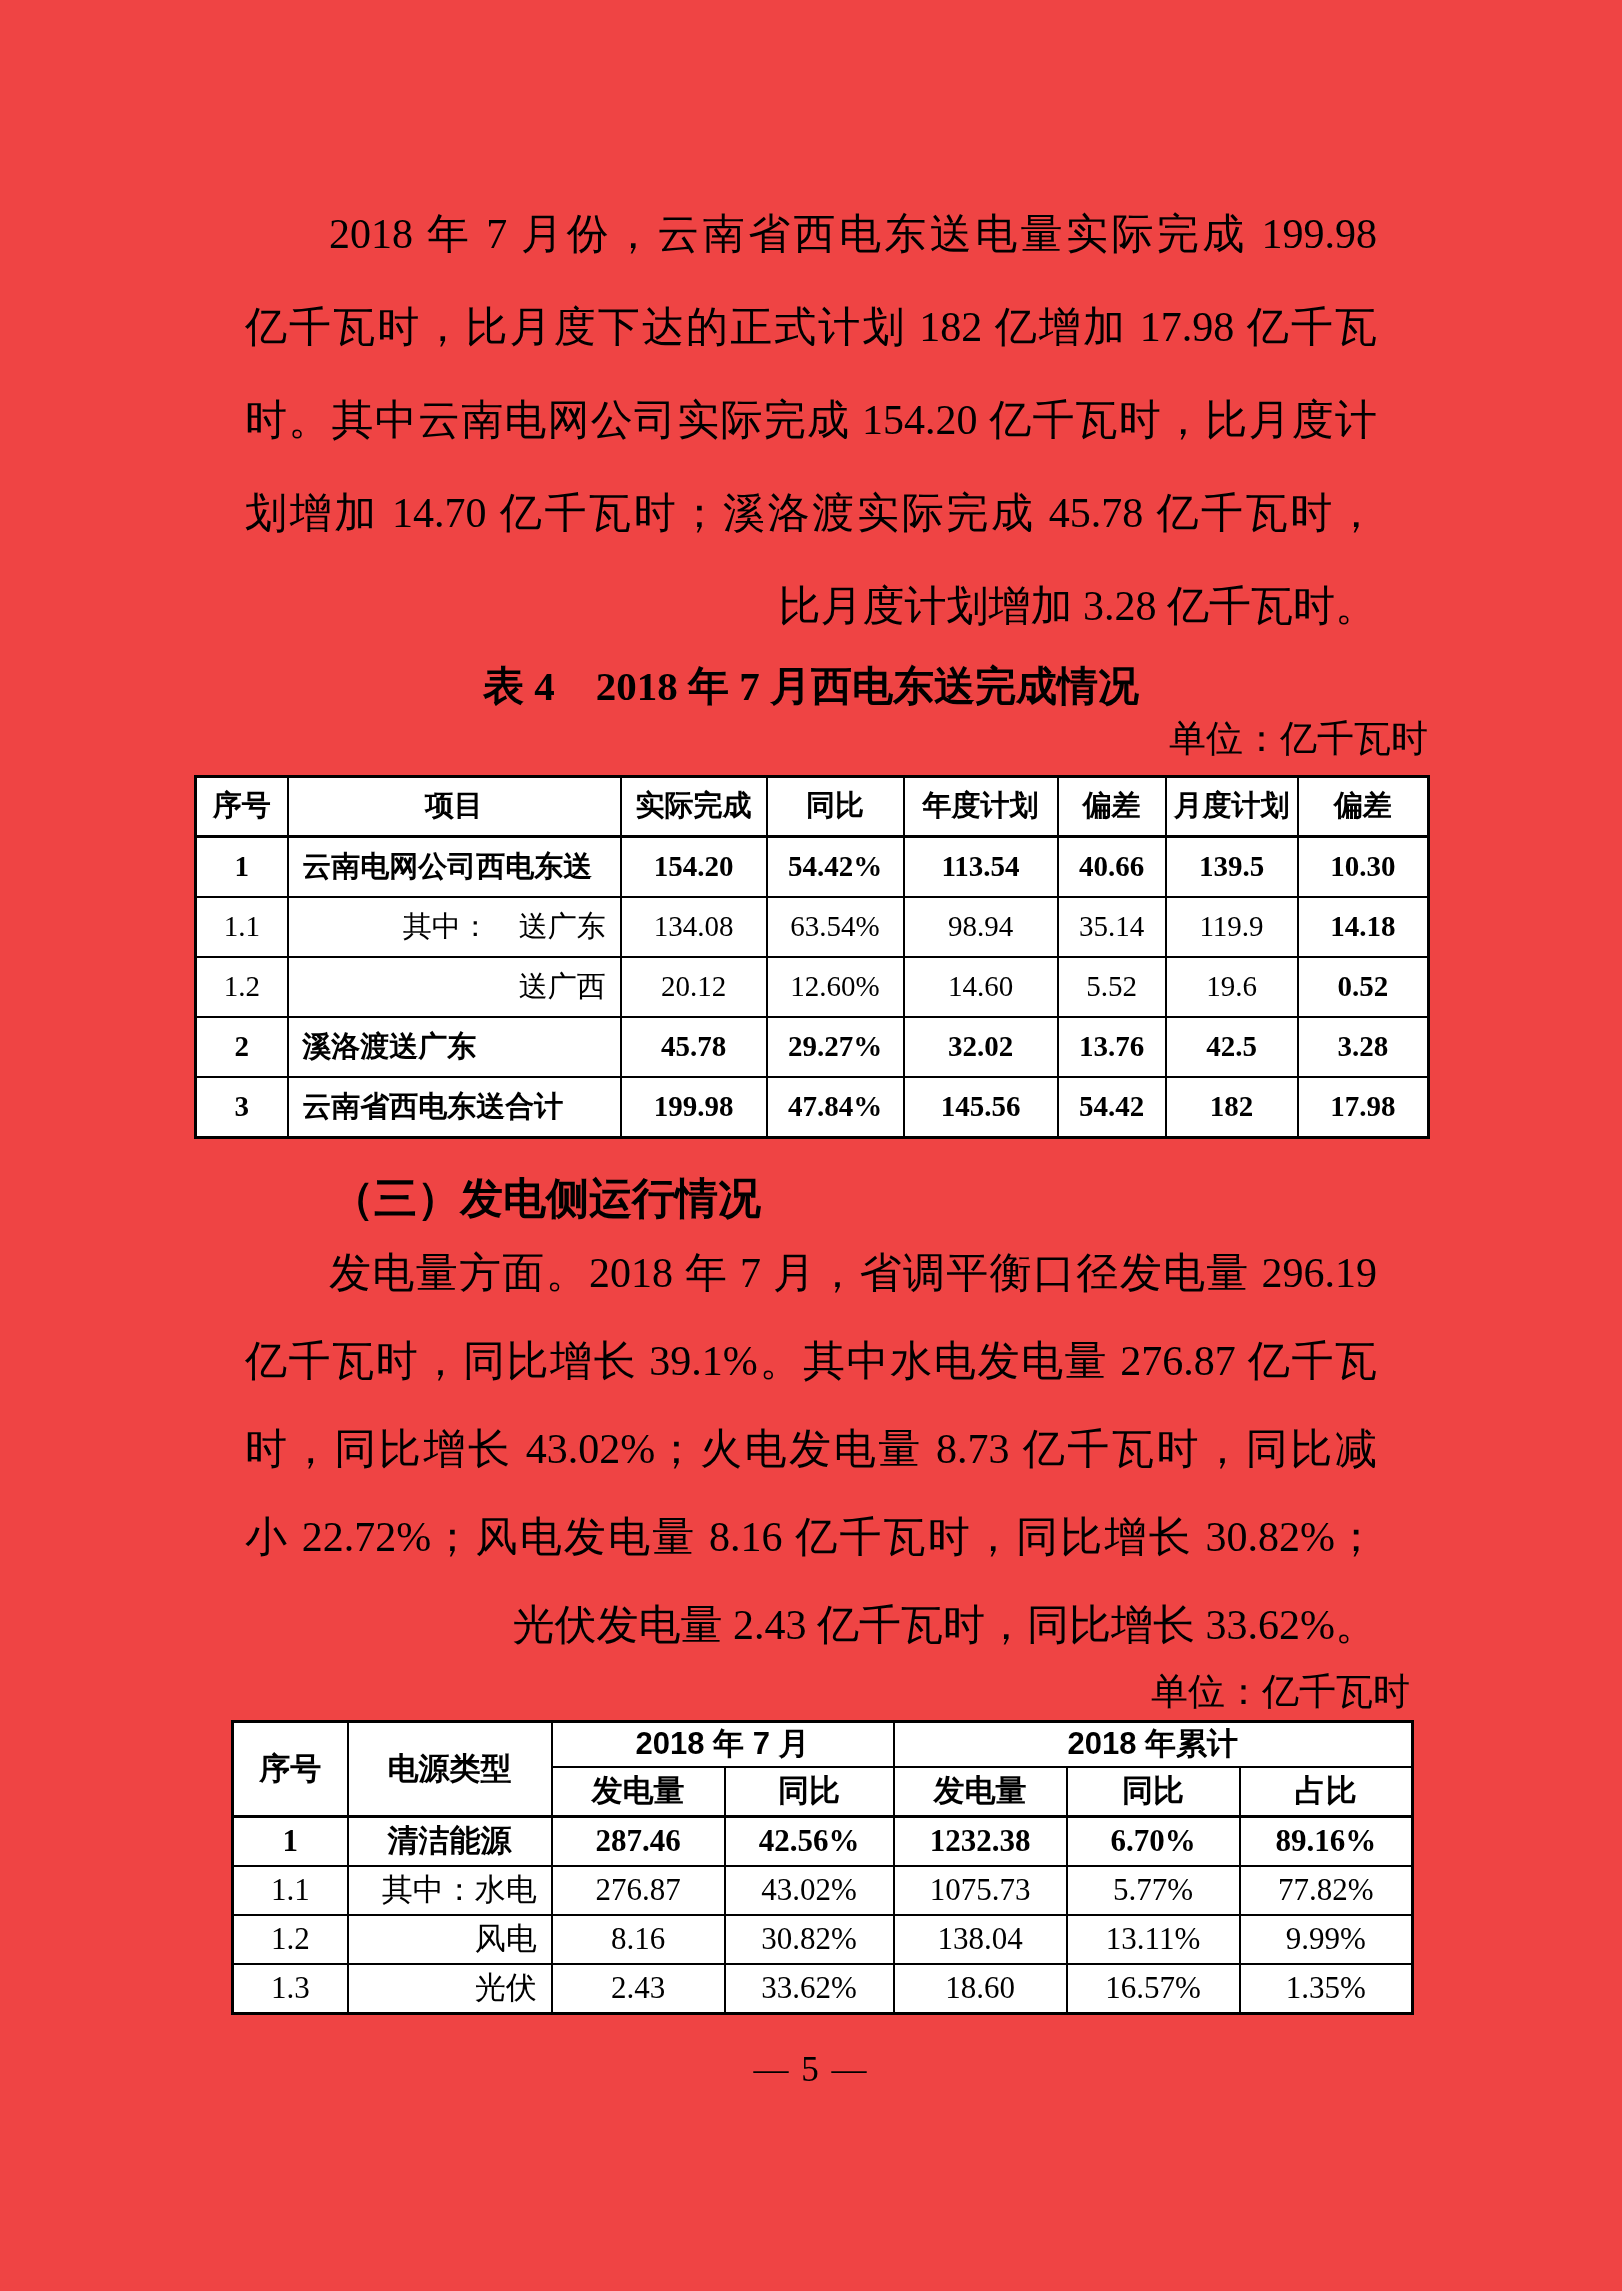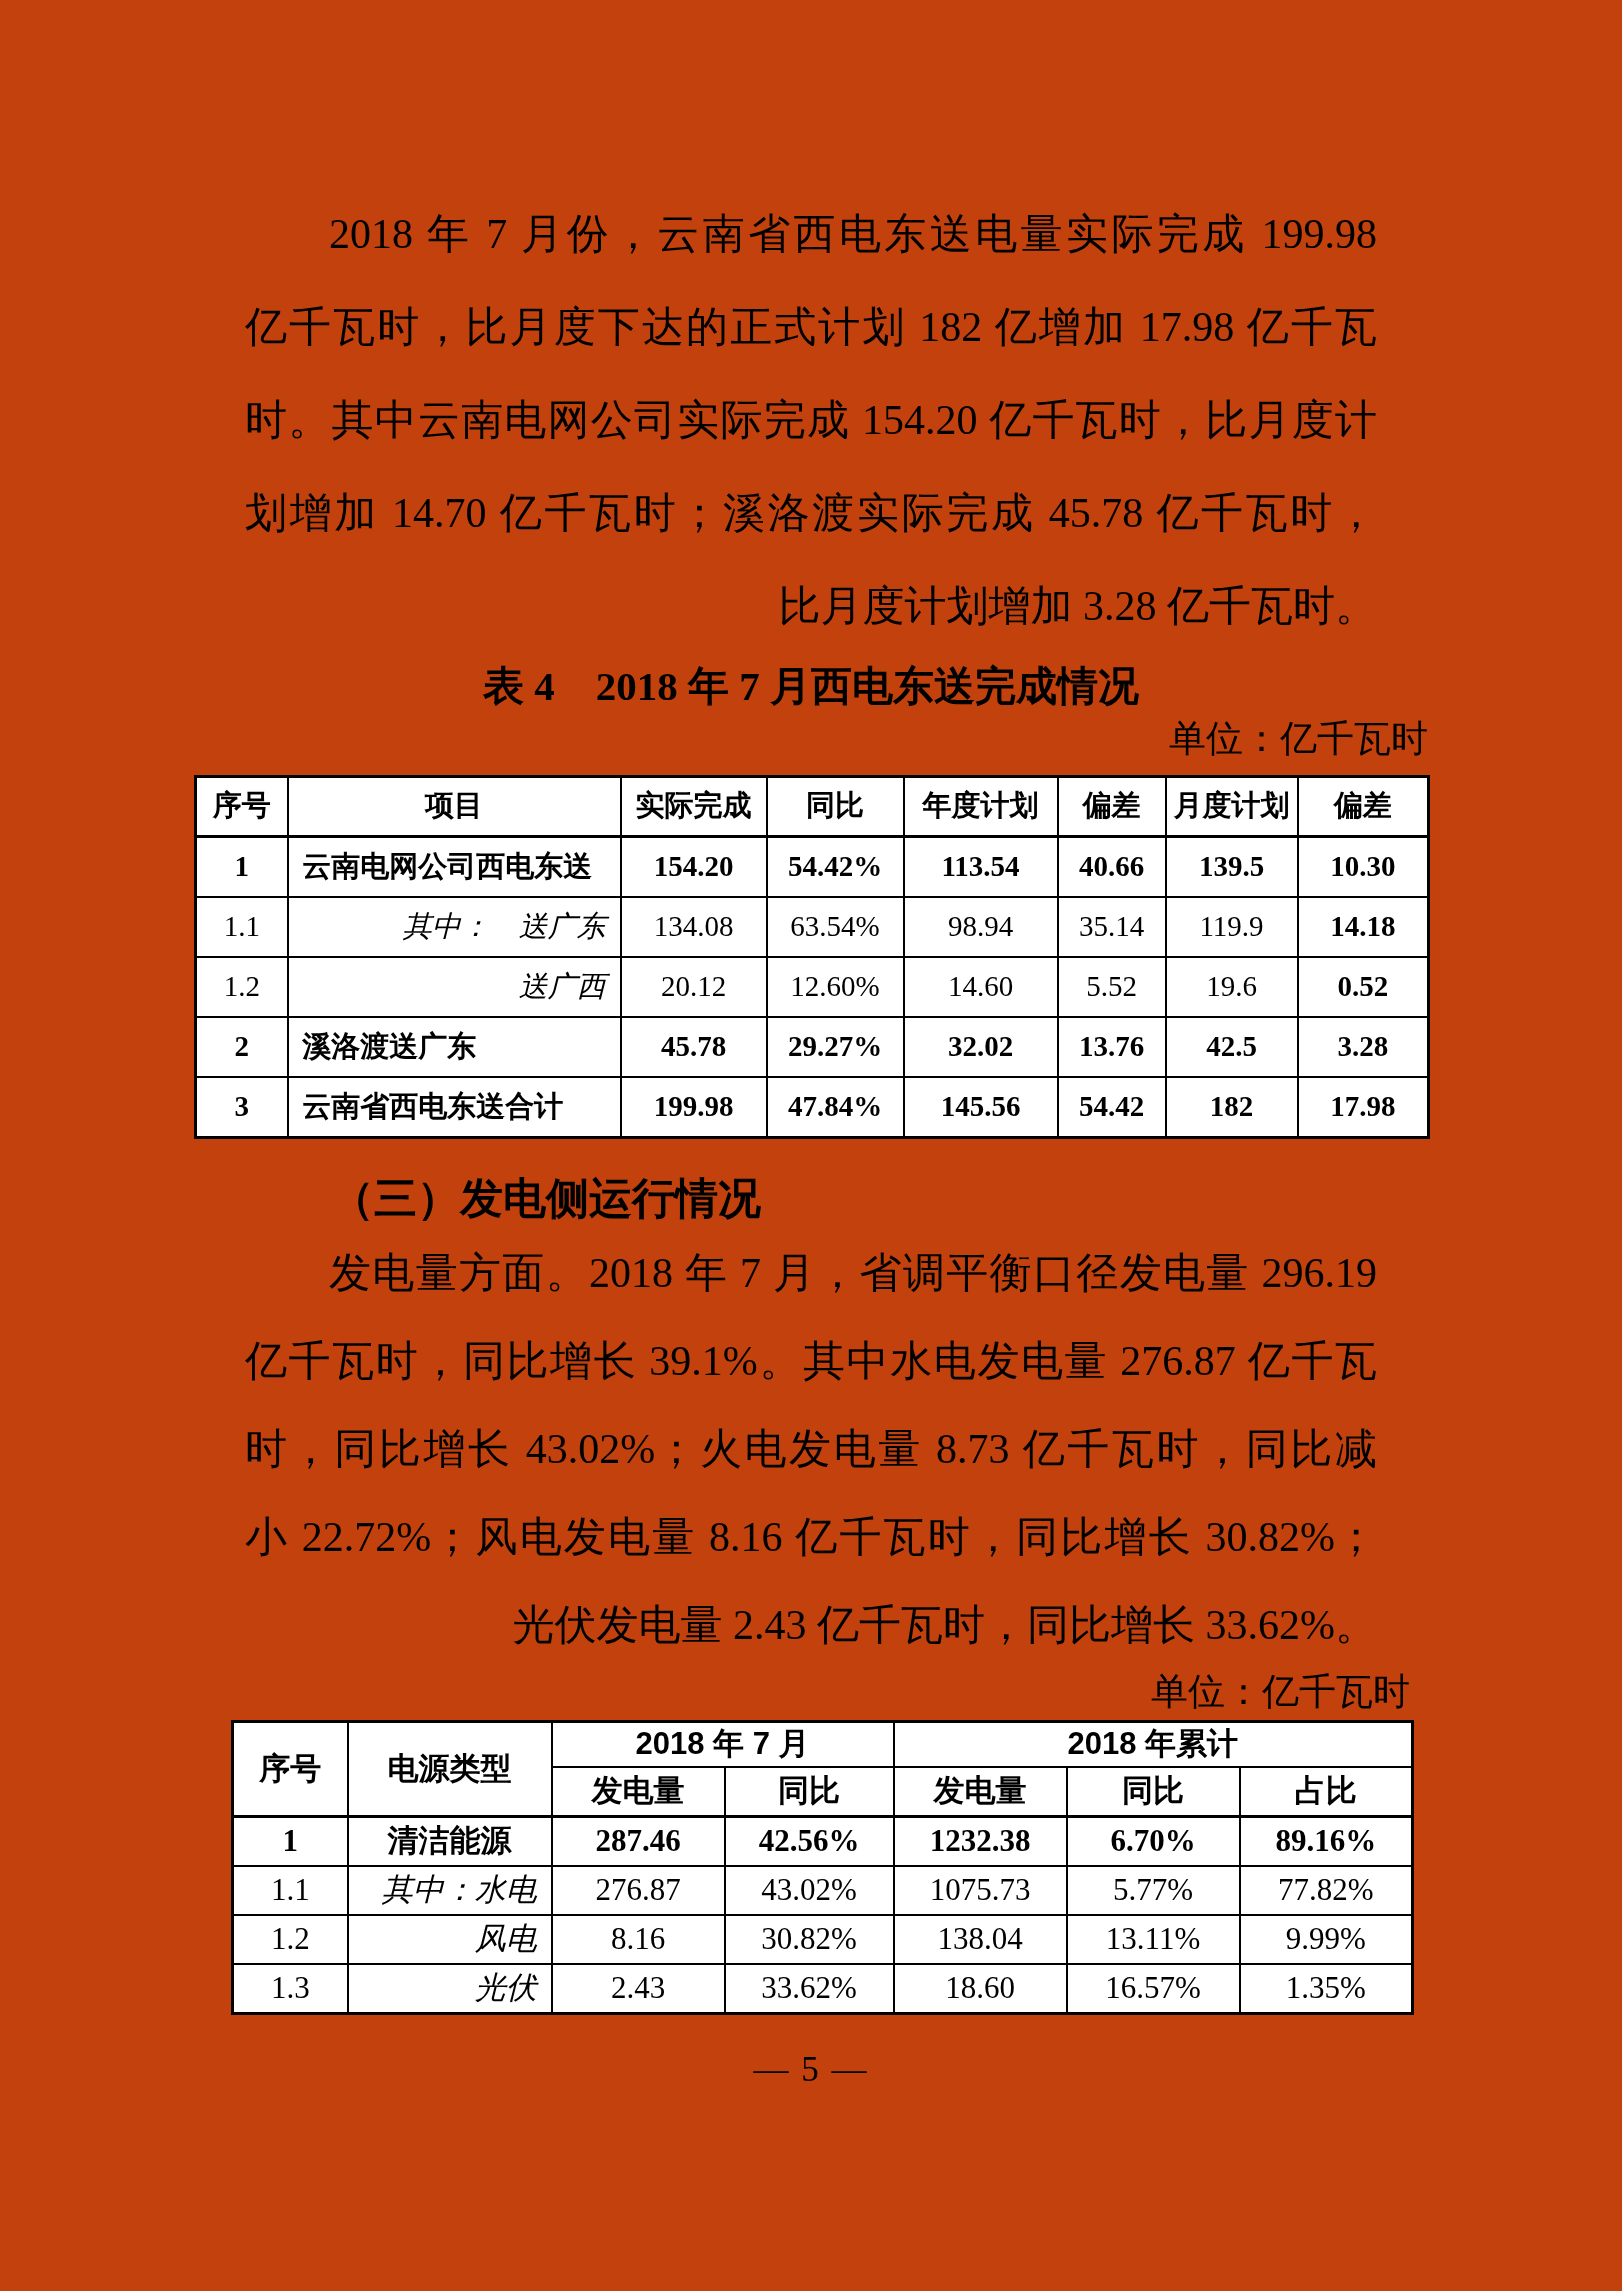--- a/index.html
+++ b/index.html
@@ -1,21 +1,21 @@
 <!DOCTYPE html>
 <html><head>
 <meta charset="utf-8">
 <style>
   html,body { margin:0; padding:0; }
   body {
     width:1622px; height:2292px; background:#ffffff; color:#000000;
     font-family:"Liberation Serif","DejaVu Serif",serif;
     -webkit-font-smoothing:antialiased;
   }
-  .page { position:relative; width:1622px; height:2292px; background:#c2410c; overflow:hidden; }
+  .page { position:relative; width:1622px; height:2292px; background:#ef4444; overflow:hidden; }
 
   
   .para { margin-left:245px; margin-right:245px; }
   .p1 { margin-top:188px; }
   .p2 { margin-top:0; }
   .jline { font-size:42px; line-height:93px; text-align:justify; text-align-last:justify; }
   .lastline { font-size:42px; line-height:93px; text-align:right; }
   .lh90 { line-height:88px; }
   .indent { text-indent:84px; }
 
@@ -33,21 +33,21 @@
   .unit { text-align:right; font-size:37px;padding-left:20px; }
   .unit4 { margin-right:194px; line-height:49px; }
   .unit5 { margin-right:212px; line-height:45px; }
 
   
   table { border-collapse:collapse; table-layout:fixed; background:#fff; }
   td { padding:0; text-align:center; vertical-align:middle; overflow:hidden; }
   .hei { font-family:"Liberation Sans","DejaVu Sans",sans-serif; font-weight:bold; }
   .b { font-weight:bold; }
   .al { text-align:left; padding-left:13.7px; }
-  .ar { text-align:right; padding-right:13.7px;font-style:italic; }
+  .ar { text-align:right; padding-right:13.7px; }
 
   .t4 { margin:11.8px 0 0 194px; width:1234px; border:3.9px solid #000; }
   .t4 td { border:2.9px solid #000; border-left-width:2px; border-right-width:2px; height:58px; font-size:29px; }
   .t4 tr.head td { height:57px; border-bottom-width:3.9px; }
 
   .t5 { margin:5.9px 0 0 231px; width:1179px; border:3.9px solid #000; }
   .t5 td { border:2.9px solid #000; height:47px; font-size:31px; }
   .t5 tr.h1 td { height:43px; border-bottom-width:2px; }
   .t5 tr.h1 td.rsp { border-bottom-width:3.9px; }
   .t5 tr.h2 td { border-top-width:2px; border-bottom-width:3.9px; }

